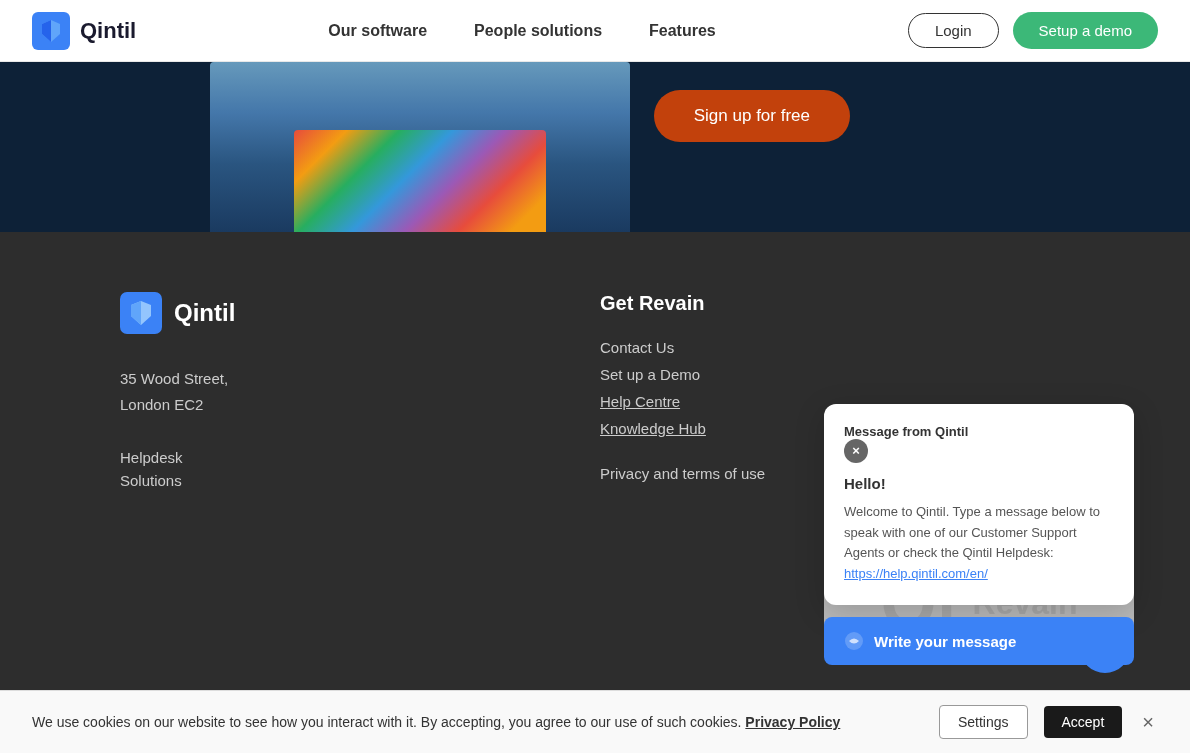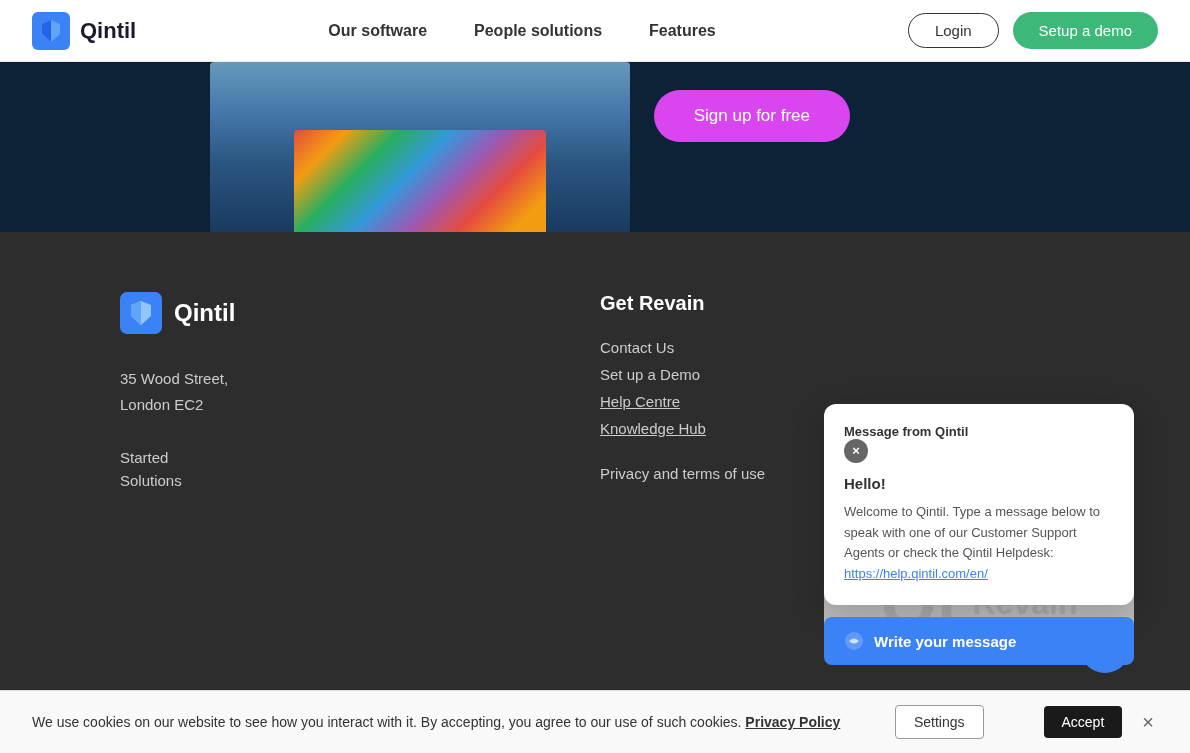--- a/index.html
+++ b/index.html
@@ -53,21 +53,21 @@
       content: '';
       position: absolute; bottom: 0; left: 20%; right: 20%;
       height: 60%;
       background: linear-gradient(135deg, #e74c3c 0%, #f39c12 15%, #27ae60 30%, #3498db 45%, #9b59b6 60%, #e74c3c 75%, #f39c12 90%);
       border-radius: 4px 4px 0 0;
     }
     .hero-cta {
       position: absolute; right: 340px; top: 50%; transform: translateY(-50%);
     }
     .btn-signup {
-      background: #d946ef; color: #fff; border: none; border-radius: 28px;
+      background: #c2410c; color: #fff; border: none; border-radius: 28px;
       padding: 16px 40px; font-size: 17px; cursor: pointer; font-weight: 500;
       white-space: nowrap;
     }
 
     
     .footer {
       background: #2d2d2d;
       padding: 60px 120px 40px;
       color: #fff;
       min-height: 460px;
@@ -143,21 +143,21 @@
       gap: 16px; z-index: 300; font-size: 14px; color: #333;
     }
     .cookie-text { flex: 1; }
     .cookie-policy-link { color: #333; font-weight: 600; text-decoration: underline; cursor: pointer; }
     .cookie-settings-btn {
       border: 1.5px solid #999; background: #fff; border-radius: 4px;
       padding: 8px 18px; font-size: 14px; cursor: pointer; color: #333;
     }
     .cookie-accept-btn {
       background: #1a1a1a; color: #fff; border: none; border-radius: 4px;
-      padding: 8px 18px; font-size: 14px; cursor: pointer; margin-left: 44px;
+      padding: 8px 18px; font-size: 14px; cursor: pointer;
     }
     .cookie-close-btn {
       background: none; border: none; font-size: 20px; cursor: pointer; color: #666;
       padding: 4px;
     }
   </style>
 </head>
 <body>
 
 <nav class="nav">
@@ -199,21 +199,21 @@
           <path d="M11 13 L21 9 L31 13 L31 24 L21 33 L11 24 Z" fill="#93c5fd"></path>
           <path d="M11 13 L21 9 L21 33 L11 24 Z" fill="#60a5fa"></path>
         </svg>
         <span class="footer-logo-text">Qintil</span>
       </div>
       <div class="footer-address">
         <div>35 Wood Street,</div>
         <div>London EC2</div>
       </div>
       <nav class="footer-nav">
-        <a class="footer-nav-link">Started</a>
+        <a class="footer-nav-link">Helpdesk</a>
         <a class="footer-nav-link">Solutions</a>
       </nav>
     </div>
 
     <div class="footer-right">
       <div class="footer-section-title">Get Revain</div>
       <div class="footer-links">
         <a class="footer-link">Contact Us</a>
         <a class="footer-link">Set up a Demo</a>
         <a class="footer-link-underline">Help Centre</a>

